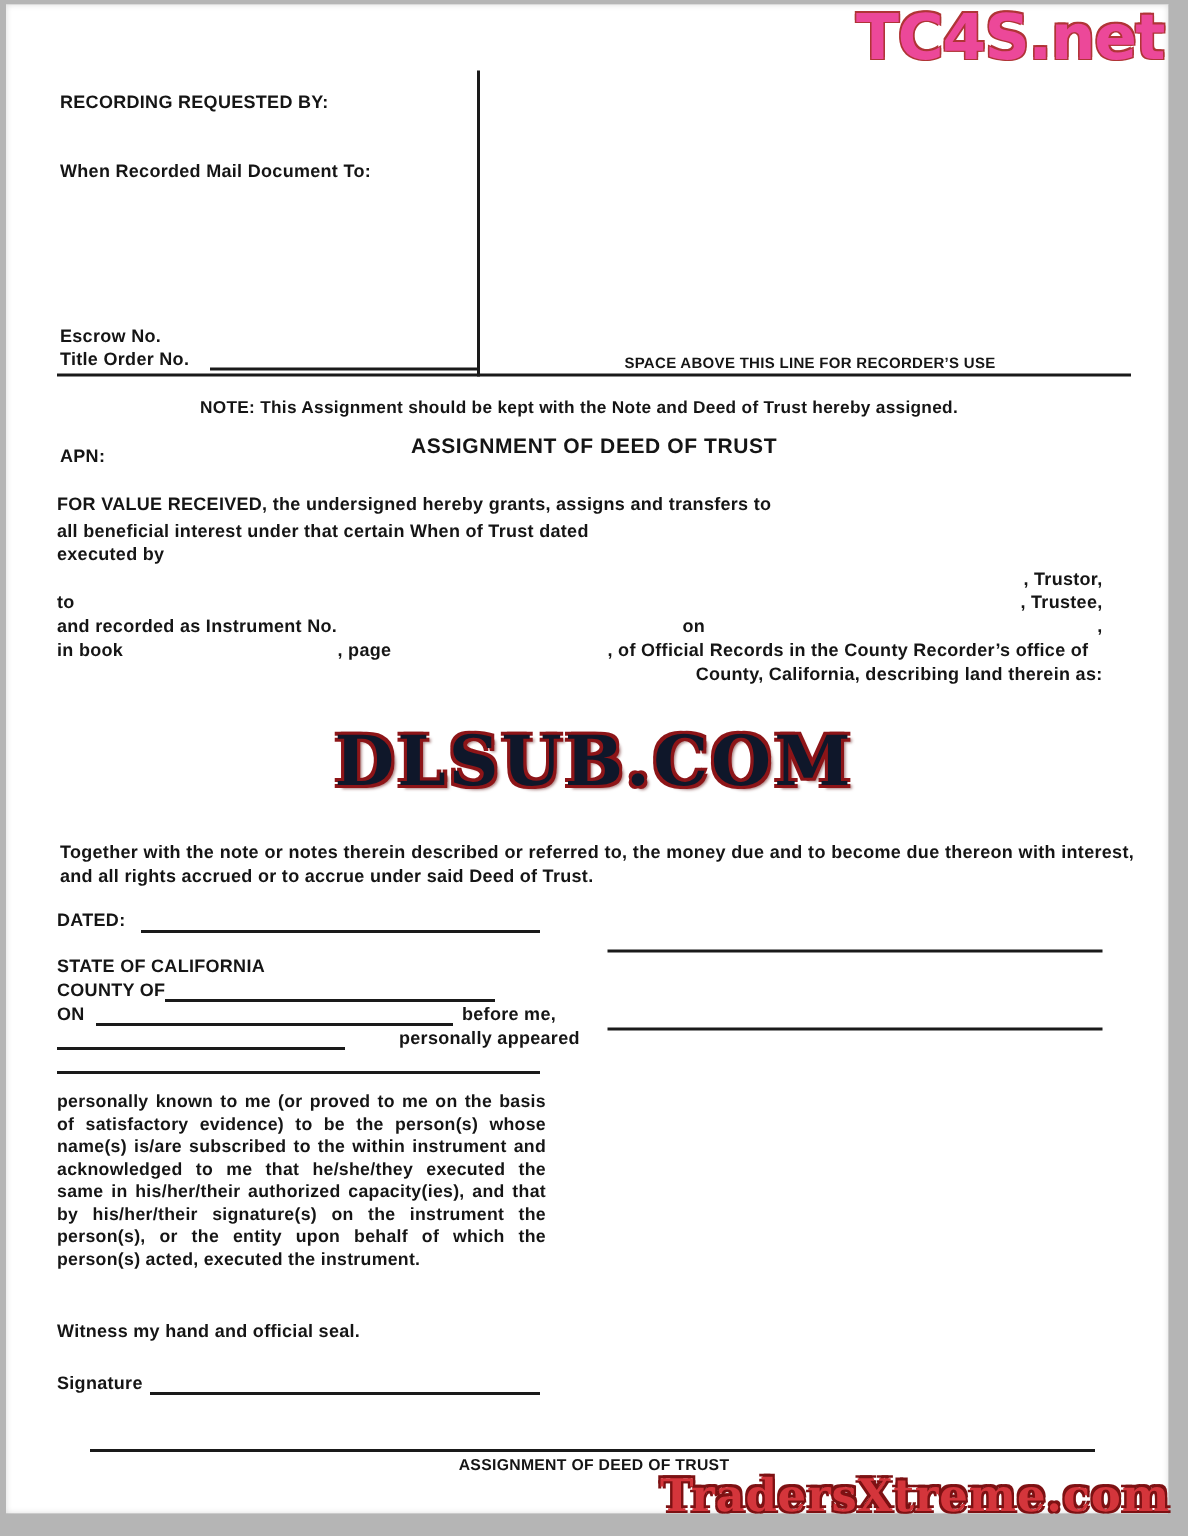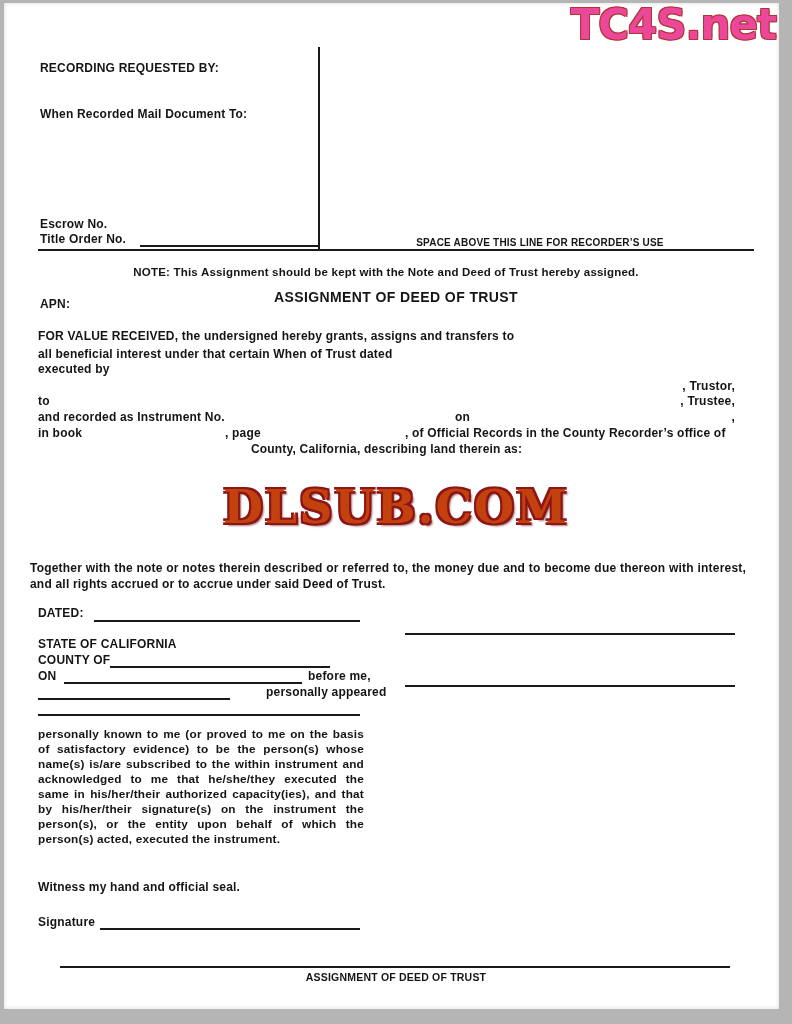--- a/index.html
+++ b/index.html
@@ -34,21 +34,21 @@
   .wm-gray{
     font-size:42px;font-weight:bold;
     font-family:"DejaVu Sans", sans-serif;
     color:#ec4899;
     text-shadow:-1px -1px 0 #b03436,1px -1px 0 #b03436,-1px 1px 0 #b03436,1px 1px 0 #b03436;
     letter-spacing:-1px;
   }
   .wm-red-big{
     font-size:46px;font-weight:bold;
     font-family:"DejaVu Serif", serif;
-    color:#c2410c;
+    color:#0f172a;
     letter-spacing:2px;
     text-shadow:-2px -2px 0 #8d1518,2px -2px 0 #8d1518,-2px 2px 0 #8d1518,2px 2px 0 #8d1518,3px 3px 2px rgba(90,10,10,.5);
   }
   .wm-red-small{
     font-size:30px;font-weight:bold;
     font-family:"DejaVu Serif", serif;
     color:#d4353b;
     letter-spacing:.5px;
     text-shadow:-1.5px -1.5px 0 #7d1113,1.5px -1.5px 0 #7d1113,-1.5px 1.5px 0 #7d1113,1.5px 1.5px 0 #7d1113;
   }
@@ -85,25 +85,25 @@
       <div class="t" style="left:38px;top:394px;">to</div>
       <div class="t right" style="left:38px;top:394px;width:697px;">, Trustee,</div>
 
       <div class="t" style="left:38px;top:410px;">and recorded as Instrument No.</div>
       <div class="t" style="left:455px;top:410px;">on</div>
       <div class="t right" style="left:38px;top:410px;width:697px;">,</div>
 
       <div class="t" style="left:38px;top:426px;">in book</div>
       <div class="t" style="left:225px;top:426px;">, page</div>
       <div class="t" style="left:405px;top:426px;">, of Official Records in the County Recorder’s office of</div>
-      <div class="t right" style="left:38px;top:442px;width:697px;text-align:center;">County, California, describing land therein as:</div>
+      <div class="t right" style="left:38px;top:442px;width:697px;">County, California, describing land therein as:</div>
 
       <div class="t wm-red-big center" style="left:38px;top:480px;width:716px;">DLSUB.COM</div>
 
-      <div class="t para" style="left:30px;top:560px;width:716px;">Together with the note or notes therein described or referred to, the money due and to become due thereon with interest, and all rights accrued or to accrue under said Deed of Trust.</div>
+      <div class="t para" style="left:40px;top:560px;width:716px;">Together with the note or notes therein described or referred to, the money due and to become due thereon with interest, and all rights accrued or to accrue under said Deed of Trust.</div>
 
       <div class="t" style="left:38px;top:606px;">DATED:</div>
       <div class="line" style="left:94px;top:620px;width:266px;"></div>
 
       <div class="t" style="left:38px;top:637px;">STATE OF CALIFORNIA</div>
       <div class="t" style="left:38px;top:653px;">COUNTY OF</div>
       <div class="line" style="left:110px;top:666px;width:220px;"></div>
 
       <div class="t" style="left:38px;top:669px;">ON</div>
       <div class="line" style="left:64px;top:682px;width:238px;"></div>
@@ -120,16 +120,17 @@
       <div class="t para" style="left:38px;top:727px;width:326px;font-size:11.8px;line-height:15px;">personally known to me (or proved to me on the basis of satisfactory evidence) to be the person(s) whose name(s) is/are subscribed to the within instrument and acknowledged to me that he/she/they executed the same in his/her/their authorized capacity(ies), and that by his/her/their signature(s) on the instrument the person(s), or the entity upon behalf of which the person(s) acted, executed the instrument.</div>
 
       <div class="t" style="left:38px;top:880px;">Witness my hand and official seal.</div>
 
       <div class="t" style="left:38px;top:915px;">Signature</div>
       <div class="line" style="left:100px;top:928px;width:260px;"></div>
 
       <div class="line" style="left:60px;top:966px;width:670px;"></div>
       <div class="t center" style="left:38px;top:971px;width:716px;font-size:10.5px;">ASSIGNMENT OF DEED OF TRUST</div>
 
+      <div class="t wm-red-small" style="top:980px;right:12px;">TradersXtreme.com</div>
 
     </div>
   </div>
 </div>
 
 </body></html>

